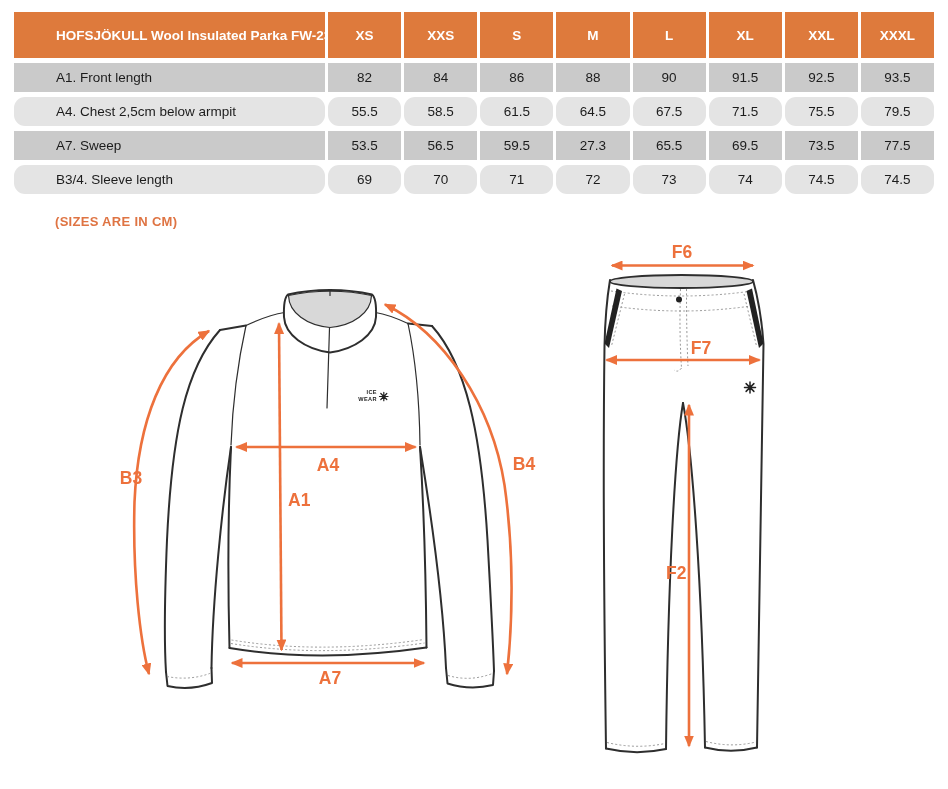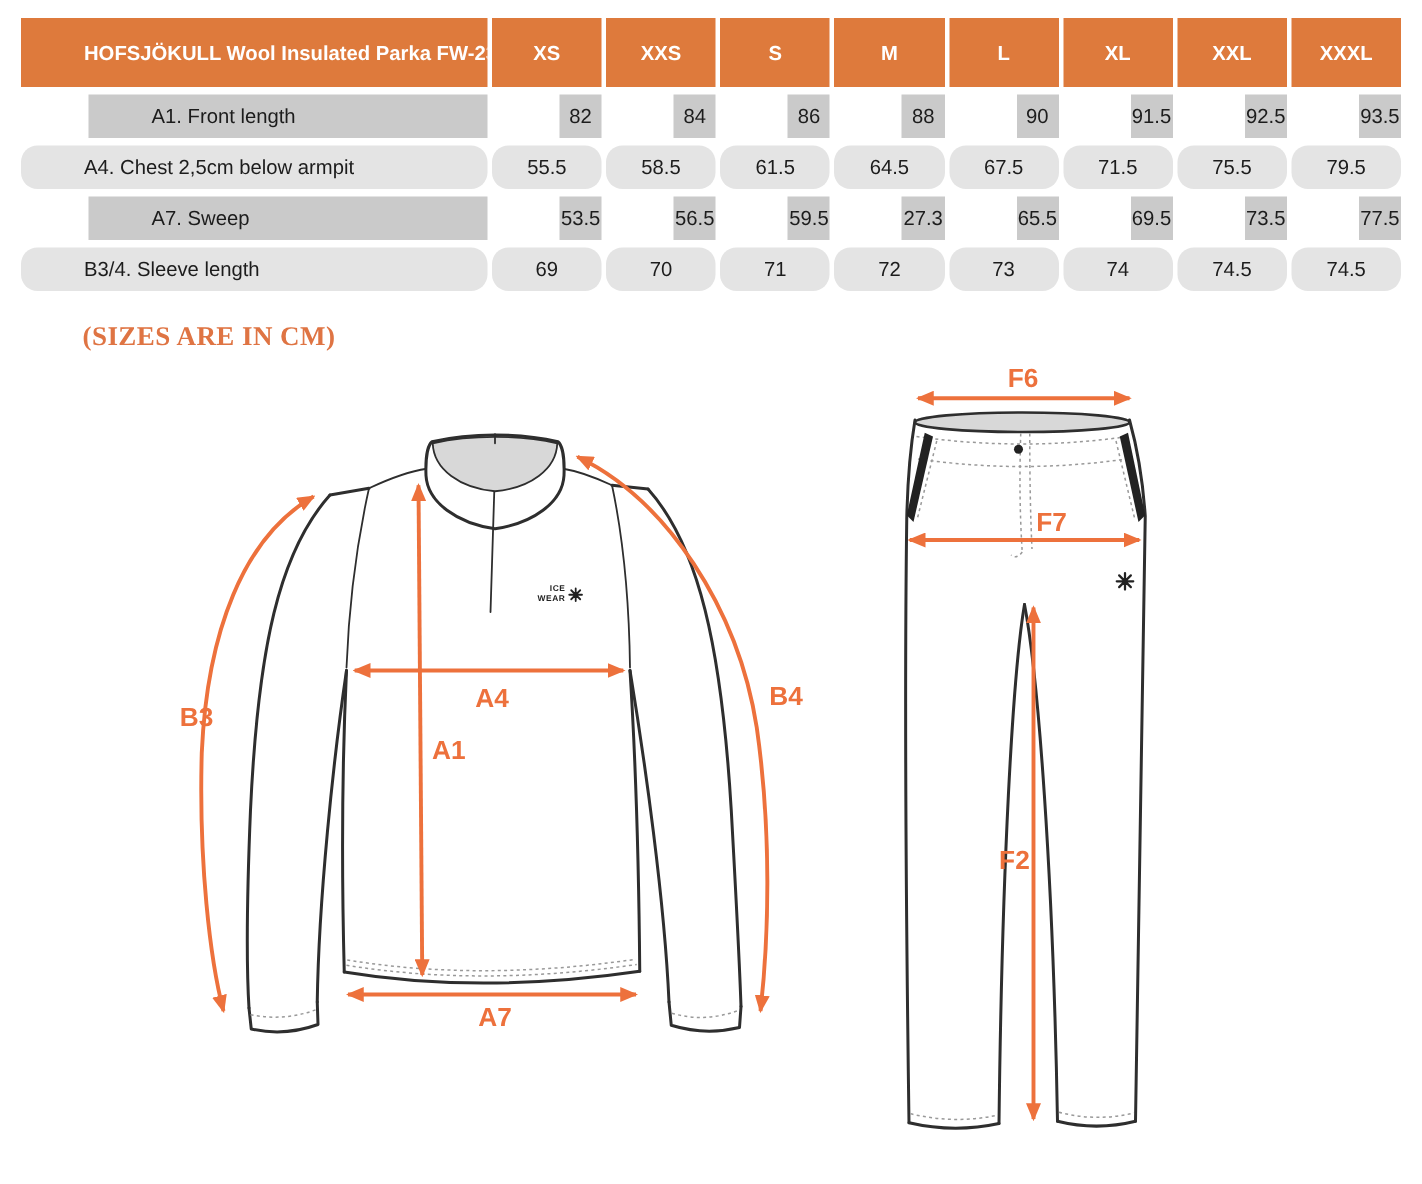--- a/index.html
+++ b/index.html
@@ -26,29 +26,28 @@
     display:grid;
     grid-template-columns:311px repeat(8,1fr);
     grid-template-rows:46px repeat(4,29px);
     column-gap:3px;row-gap:5px;
   }
   .cell{display:flex;align-items:center;justify-content:center;
     font-size:13.5px;color:var(--row-text);}
   .head{background:var(--accent-orange);color:var(--header-text);font-weight:bold;}
   .title-cell{justify-content:flex-start;padding-left:42px;white-space:nowrap;overflow:hidden;}
   .label-cell{justify-content:flex-start;padding-left:42px;white-space:nowrap;overflow:hidden;}
-  .shade-dark{background:var(--row-dark);margin-left:45px;}
+  .shade-dark{background:var(--row-dark);}
   .shade-light{background:var(--row-light);border-radius:11px;}
 
   
   .units-note{
     position:absolute;left:55px;top:214px;
-    font-size:18px;font-weight:600;letter-spacing:.3px;
+    font-size:13px;font-weight:600;letter-spacing:.3px;
     color:var(--note-orange);
-    font-family:Liberation Serif, serif;
   }
 
   
   .diagrams{position:absolute;left:0;top:240px;width:948px;height:549px;}
   .ol{fill:none;stroke:var(--outline);stroke-width:2;stroke-linecap:round;stroke-linejoin:round;}
   .ol-thin{fill:none;stroke:var(--outline);stroke-width:1.2;stroke-linecap:round;}
   .stitch{fill:none;stroke:var(--stitch-gray);stroke-width:1;stroke-dasharray:2 2.2;}
   .whitefill{fill:#ffffff;}
   .grayfill{fill:var(--collar-fill);}
   .darkfill{fill:var(--logo-dark);stroke:none;}

